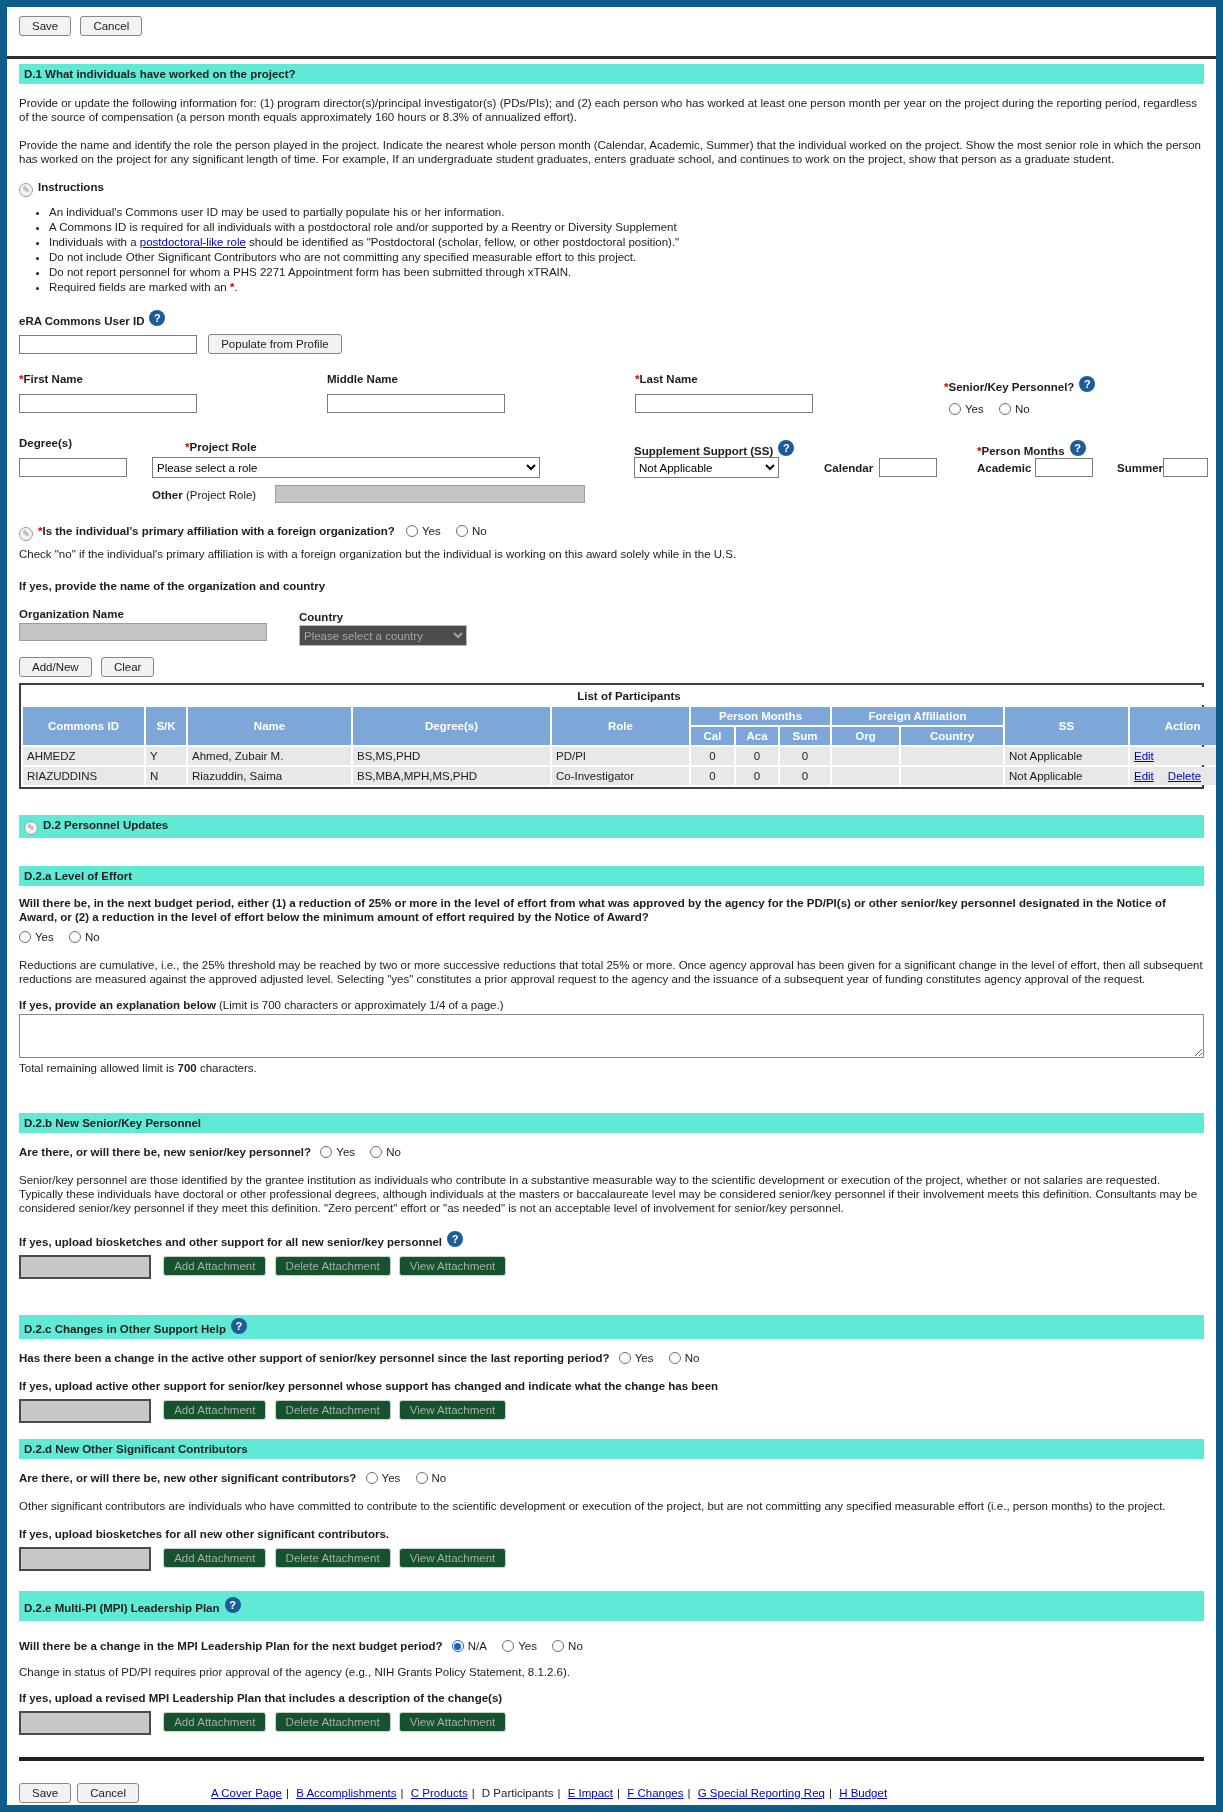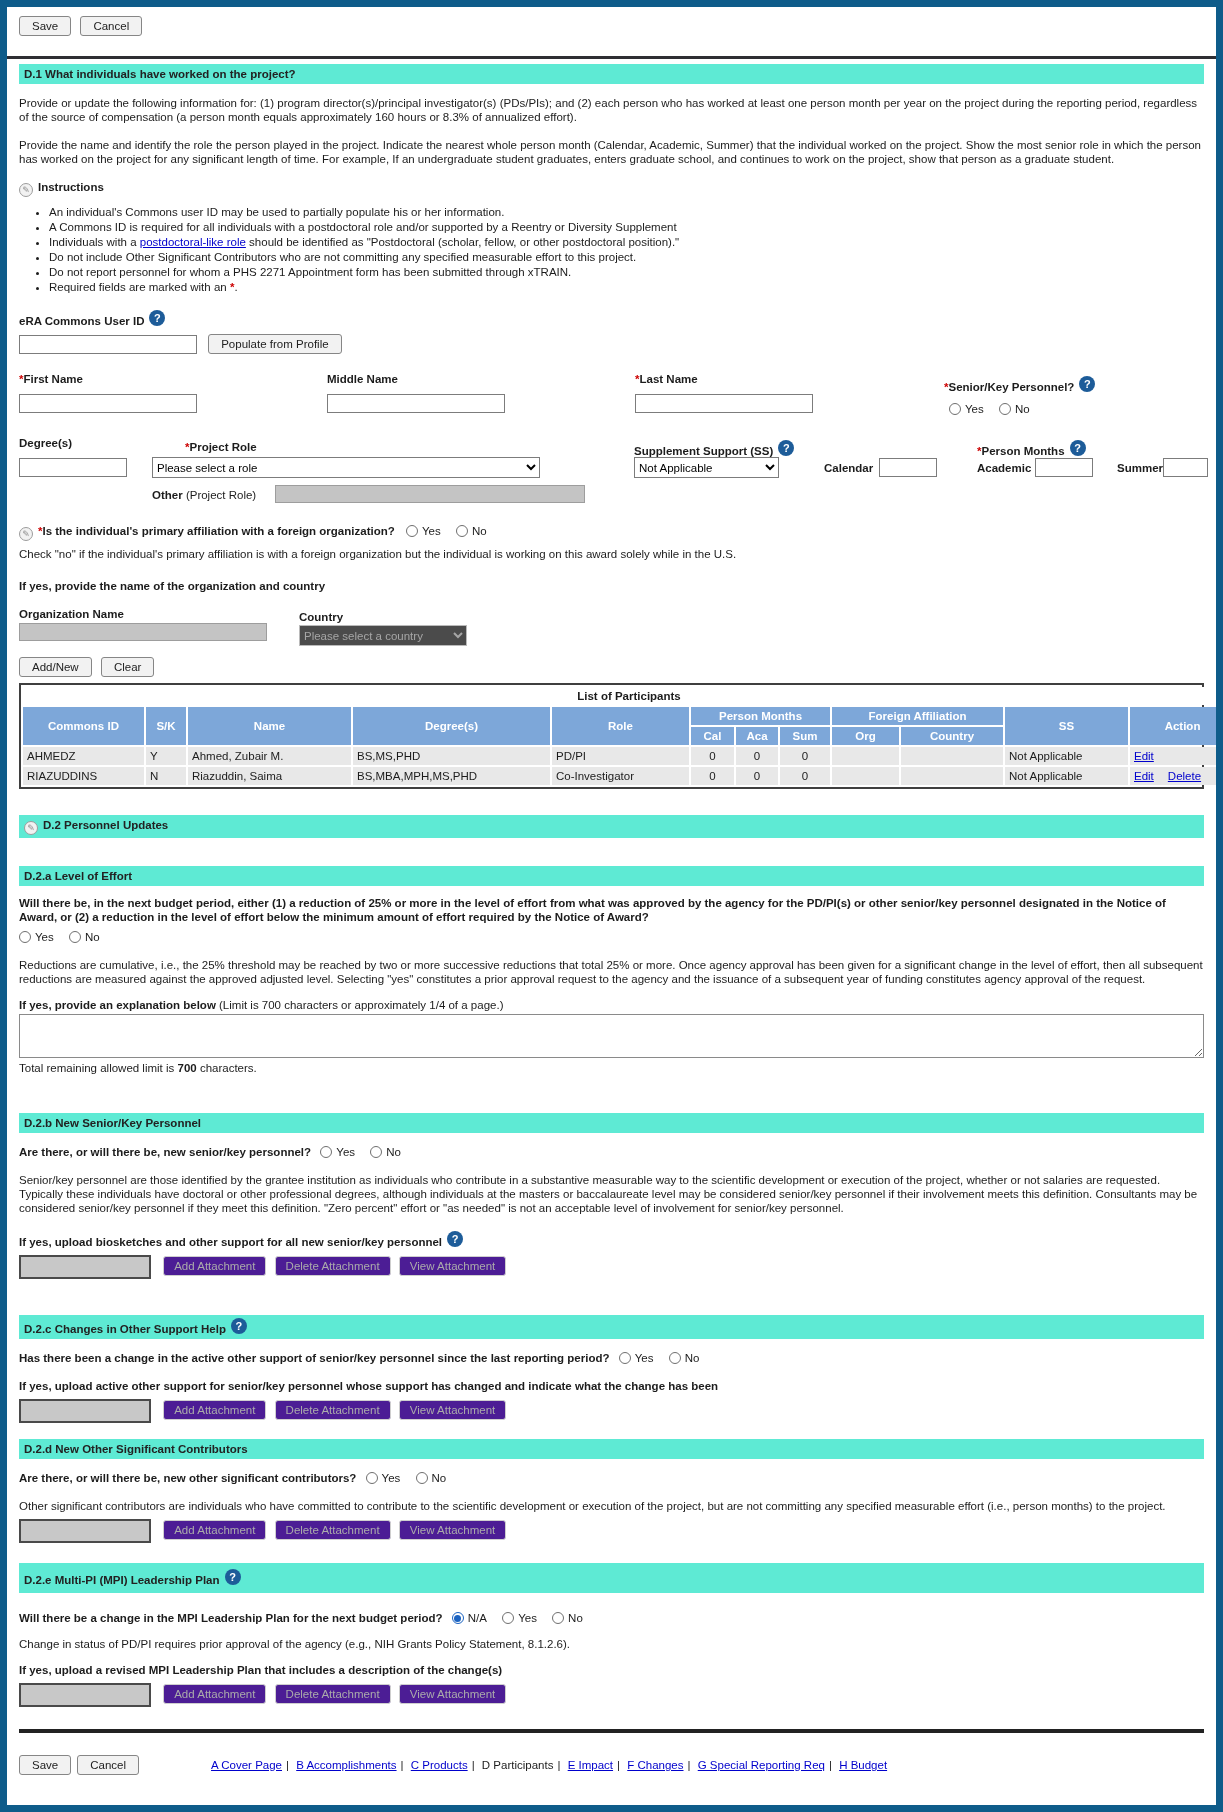--- a/index.html
+++ b/index.html
@@ -16,21 +16,21 @@
   .bar.first{margin-top:5px;}
   p{margin:0;}
   .b{font-weight:bold;}
   .req{color:#cc0000;font-weight:bold;}
   .mt6{margin-top:6px;}  .mt10{margin-top:10px;} .mt12{margin-top:12px;}
   .mt14{margin-top:14px;} .mt16{margin-top:16px;} .mt18{margin-top:18px;}
   ul.instr{margin:8px 0 0 30px;padding:0;}
   ul.instr li{margin:1px 0;line-height:14px;}
   .lnk{color:#0000cc;text-decoration:underline;cursor:pointer;}
   .btn{font:11.5px "Liberation Sans","DejaVu Sans",sans-serif;background:#f2f2f2;border:1px solid #868686;border-radius:3px;padding:3px 12px;color:#222;margin-right:6px;}
-  .btn-dis{font:11.5px "Liberation Sans","DejaVu Sans",sans-serif;background:#4c1d95;border:1px solid #cfcfcf;border-radius:3px;padding:3px 10px;color:#ababab;margin-right:5px;}
+  .btn-dis{font:11.5px "Liberation Sans","DejaVu Sans",sans-serif;background:#14532d;border:1px solid #cfcfcf;border-radius:3px;padding:3px 10px;color:#ababab;margin-right:5px;}
   .ti{height:19px;border:1px solid #7c7c7c;background:#fff;box-sizing:border-box;font:11.5px "Liberation Sans",sans-serif;padding:0 3px;}
   .ti.dis{background:#c4c4c4;border-color:#9d9d9d;}
   select{height:21px;border:1px solid #7c7c7c;background:#fff;font:11.5px "Liberation Sans","DejaVu Sans",sans-serif;box-sizing:border-box;}
   select.dis{background:#000000;color:#808080;border-color:#9d9d9d;}
   textarea{width:100%;height:44px;border:1px solid #8a8a8a;box-sizing:border-box;resize:vertical;font:11.5px "Liberation Sans",sans-serif;}
   .qi{display:inline-block;width:16px;height:16px;border-radius:50%;background:#1d5c99;color:#fff;text-align:center;line-height:16px;font-size:11px;font-weight:bold;margin-left:5px;vertical-align:3px;}
   .pi{display:inline-block;width:14px;height:14px;border-radius:50%;border:1px solid #9c9c9c;color:#8b8b8b;text-align:center;line-height:13px;font-size:9px;margin-right:5px;vertical-align:-2px;background:#f2f2f2;box-sizing:border-box;}
   .radio{display:inline-block;width:12px;height:12px;border:1px solid #6f6f6f;border-radius:50%;background:#fff;vertical-align:-2px;margin-right:4px;box-sizing:border-box;}
   .radio.checked{border-color:#1b63c1;position:relative;}
   .radio.checked::after{content:"";position:absolute;left:1.5px;top:1.5px;right:1.5px;bottom:1.5px;border-radius:50%;background:#1b63c1;}
@@ -268,20 +268,21 @@
 
   <div class="bar" style="margin-top:16px;">D.2.d New Other Significant Contributors</div>
   <div class="mt12">
     <span class="b">Are there, or will there be, new other significant contributors?</span>
     <span style="margin-left:6px;">
       <span class="radio"></span><span class="rl">Yes</span>
       <span class="radio"></span><span class="rl">No</span>
     </span>
   </div>
   <p class="mt14">Other significant contributors are individuals who have committed to contribute to the scientific development or execution of the project, but are not committing any specified measurable effort (i.e., person months) to the project.</p>
+  <p class="b mt14">If yes, upload biosketches for all new other significant contributors.</p>
   <div class="mt6">
     <span class="fb"></span>
     <button class="btn-dis">Add Attachment</button>
     <button class="btn-dis">Delete Attachment</button>
     <button class="btn-dis">View Attachment</button>
   </div>
 
   <div class="bar" style="margin-top:20px;padding:6px 5px;">
     <span>D.2.e Multi-PI (MPI) Leadership Plan</span><span class="qi">?</span>
   </div>

